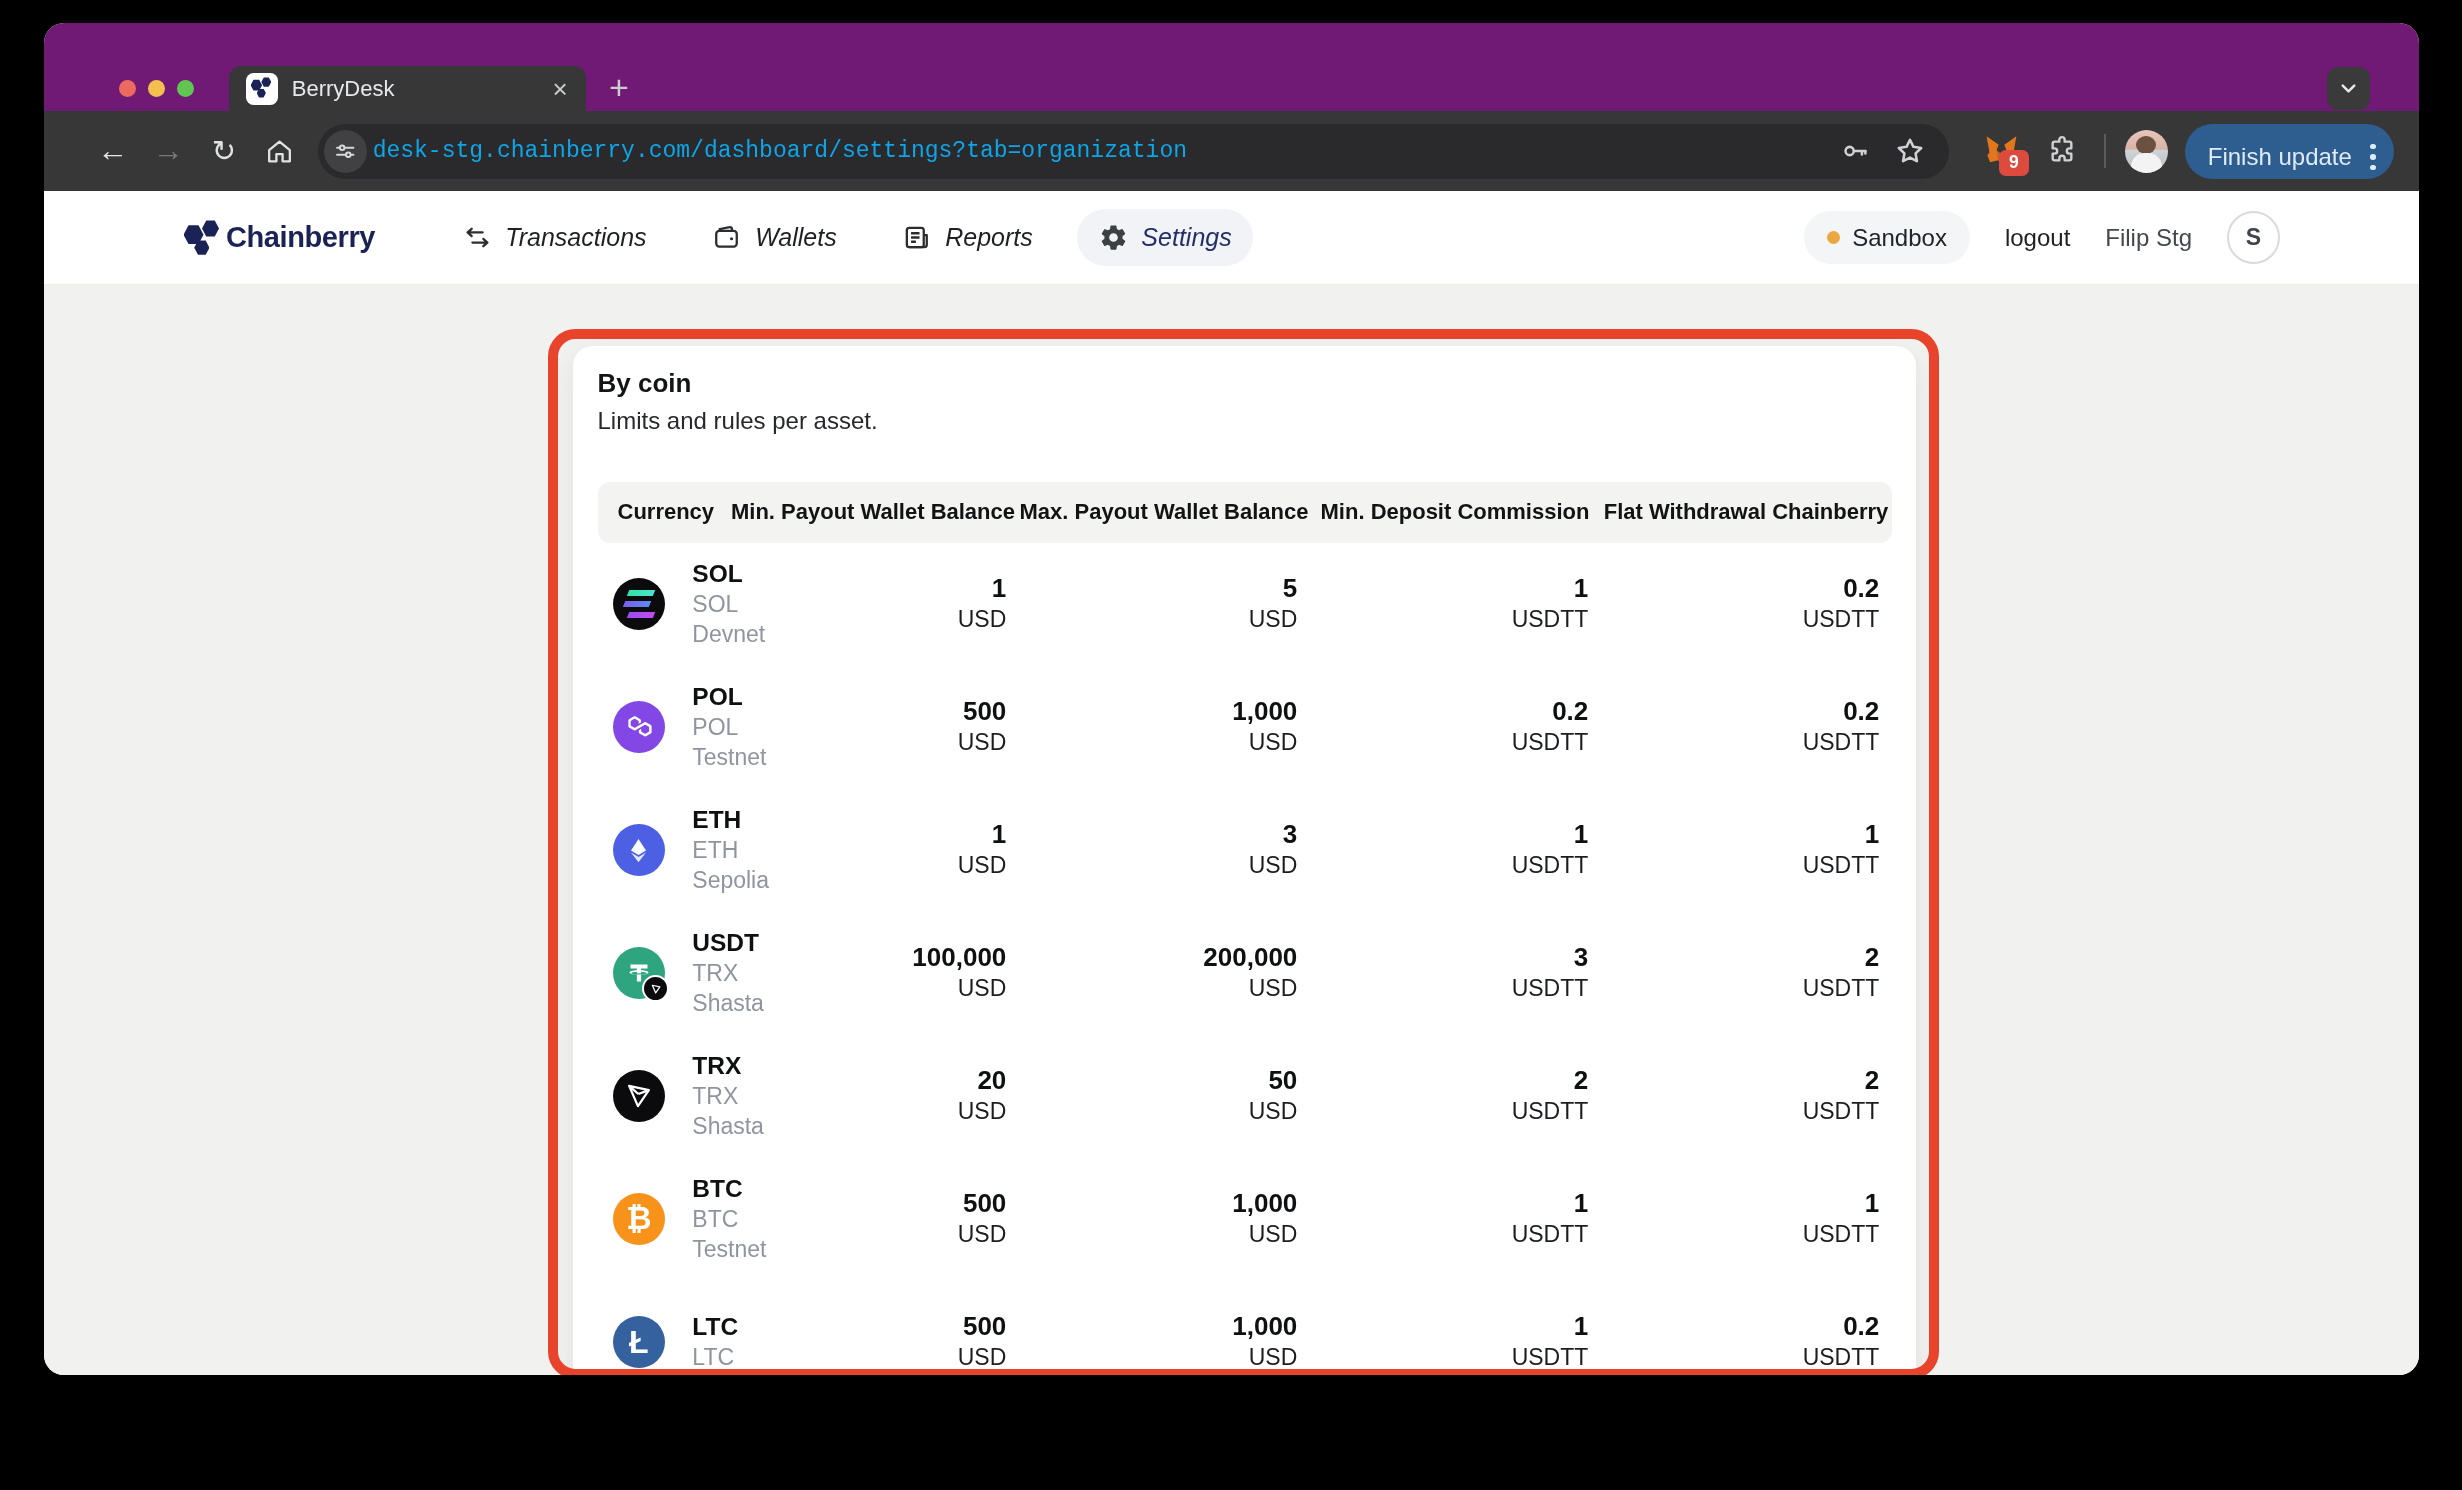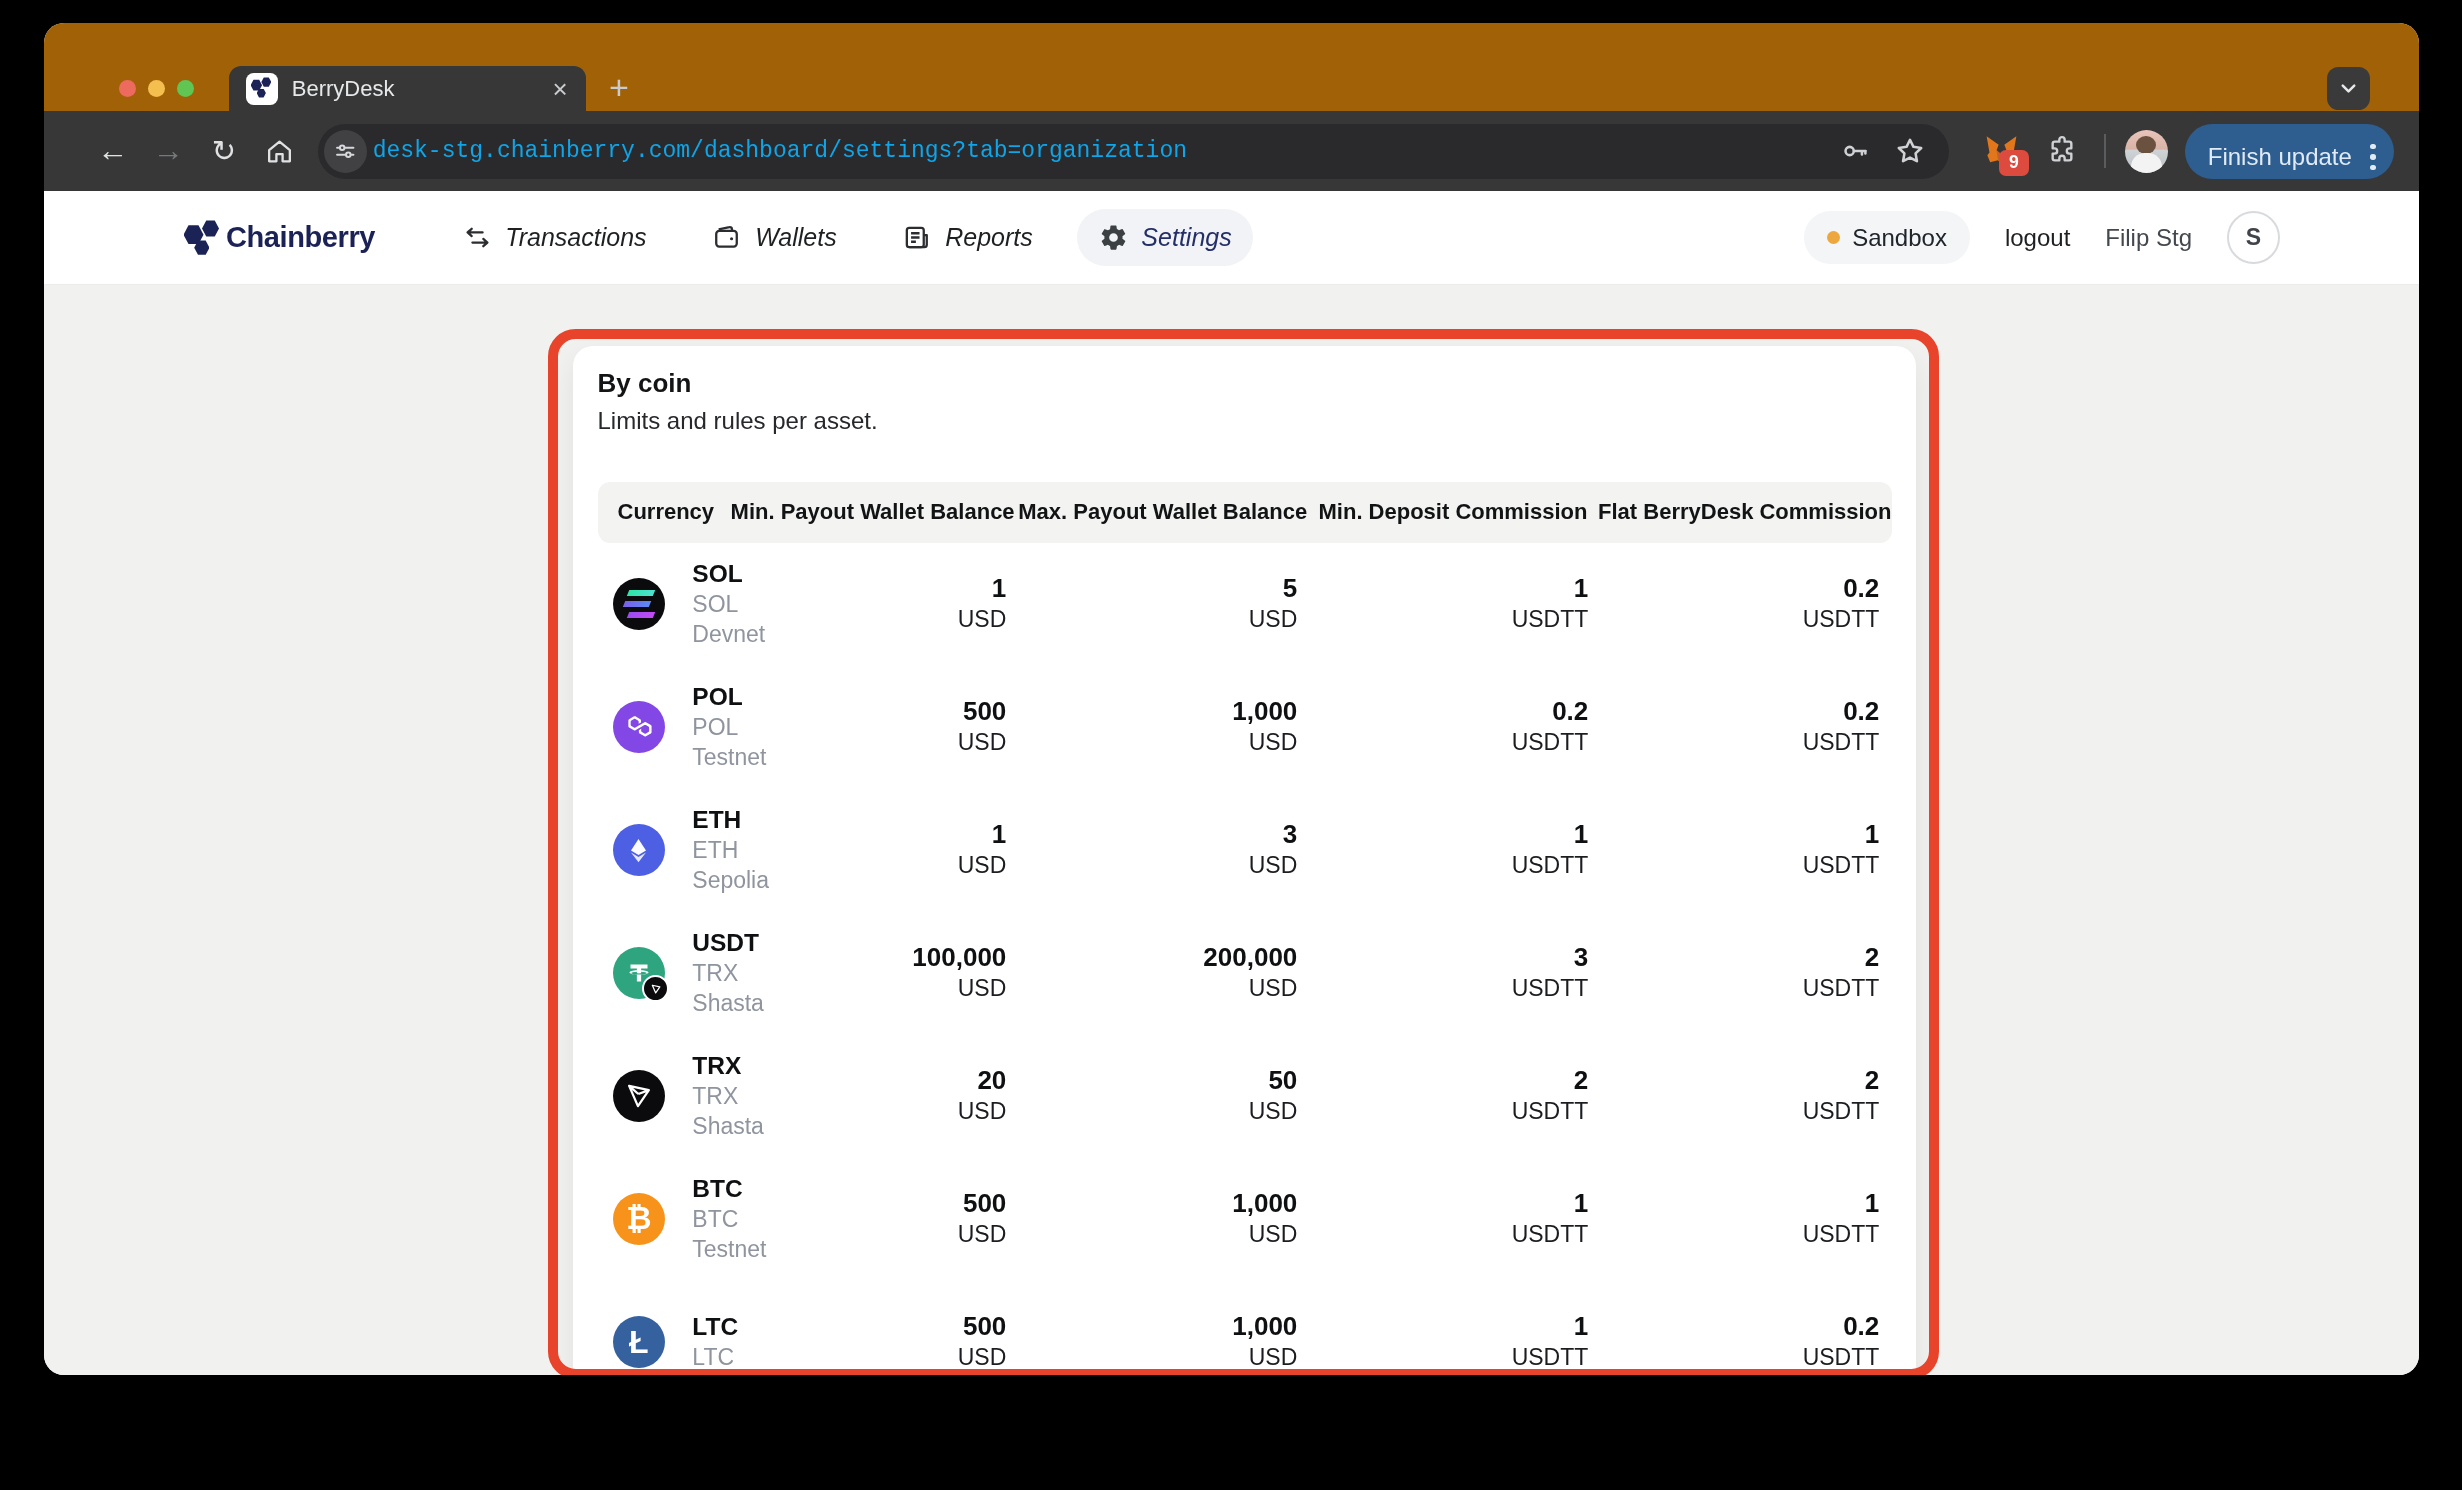--- a/index.html
+++ b/index.html
@@ -1,21 +1,21 @@
 <!DOCTYPE html>
 <html style="font-size:12.2px"><head>
 <meta charset="utf-8">
 <style>
   html,body{margin:0;padding:0;background:#000;}
   .screen{position:relative;width:2462px;height:1491px;background:#000;overflow:hidden;
           font-family:"Liberation Sans","DejaVu Sans",sans-serif;}
   
   .window{position:absolute;left:44px;top:23px;width:2375px;height:1352px;border-radius:20px;
           overflow:hidden;background:#f1f1ef;}
-  .tabstrip{position:absolute;left:0;top:0;width:100%;height:100px;background:#a16207;}
+  .tabstrip{position:absolute;left:0;top:0;width:100%;height:100px;background:#701a75;}
   .traffic{position:absolute;top:57px;width:17px;height:17px;border-radius:50%;}
   .t-red{left:75px;background:#ed6a5e;}
   .t-yellow{left:104px;background:#f5bf4f;}
   .t-green{left:133px;background:#61c554;}
   .tab{position:absolute;left:185px;top:43px;width:357px;height:45px;background:#373737;
        border-radius:12.2px 12.2px 0 0;display:flex;align-items:center;}
   .favicon{width:32px;height:32px;border-radius:7.7px;background:#fff;margin-left:17px;
            position:relative;flex:none;}
   .berry i{position:absolute;background:#1b2256;
            clip-path:polygon(25% 3%,75% 3%,100% 50%,75% 97%,25% 97%,0 50%);}
@@ -262,21 +262,21 @@
 
     <div class="main">
       <div class="card">
         <h2 class="sec-title">By coin</h2>
         <p class="sec-sub">Limits and rules per asset.</p>
         <div class="thead t-grid" id="thead">
             <span class="th first">Currency</span>
             <span class="th">Min. Payout Wallet Balance</span>
             <span class="th">Max. Payout Wallet Balance</span>
             <span class="th">Min. Deposit Commission</span>
-            <span class="th">Flat BerryDesk Commission</span>
+            <span class="th">Flat Withdrawal Chainberry</span>
           </div>
         <div id="tbody">
   <div class="trow t-grid">
     <div class="cur-cell">
       <span class="coin-icon ci-sol">
                   <i></i>
                   <i></i>
                   <i></i>
                 </span>
       <span class="coin-names">

